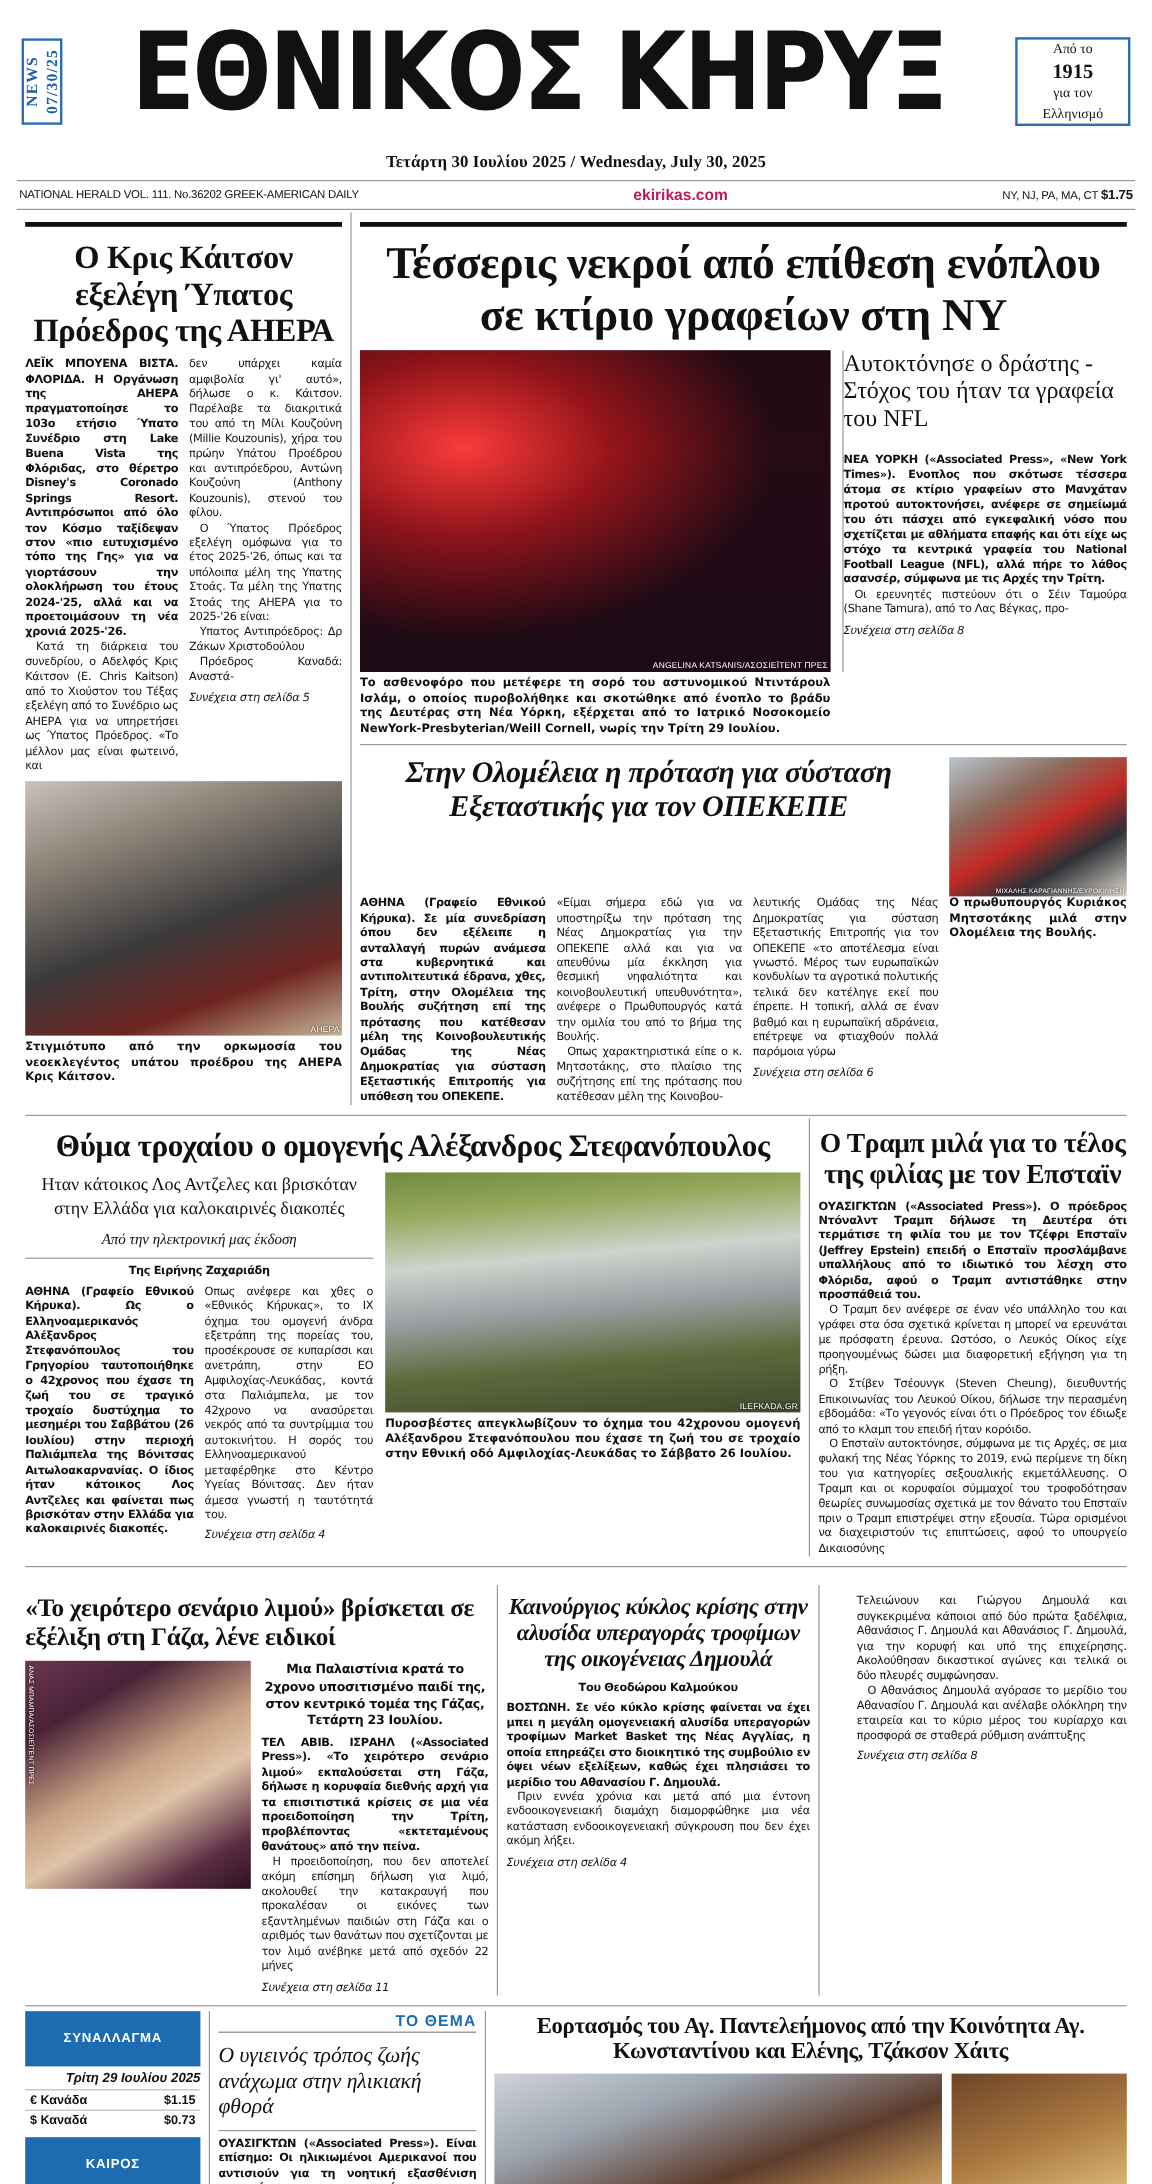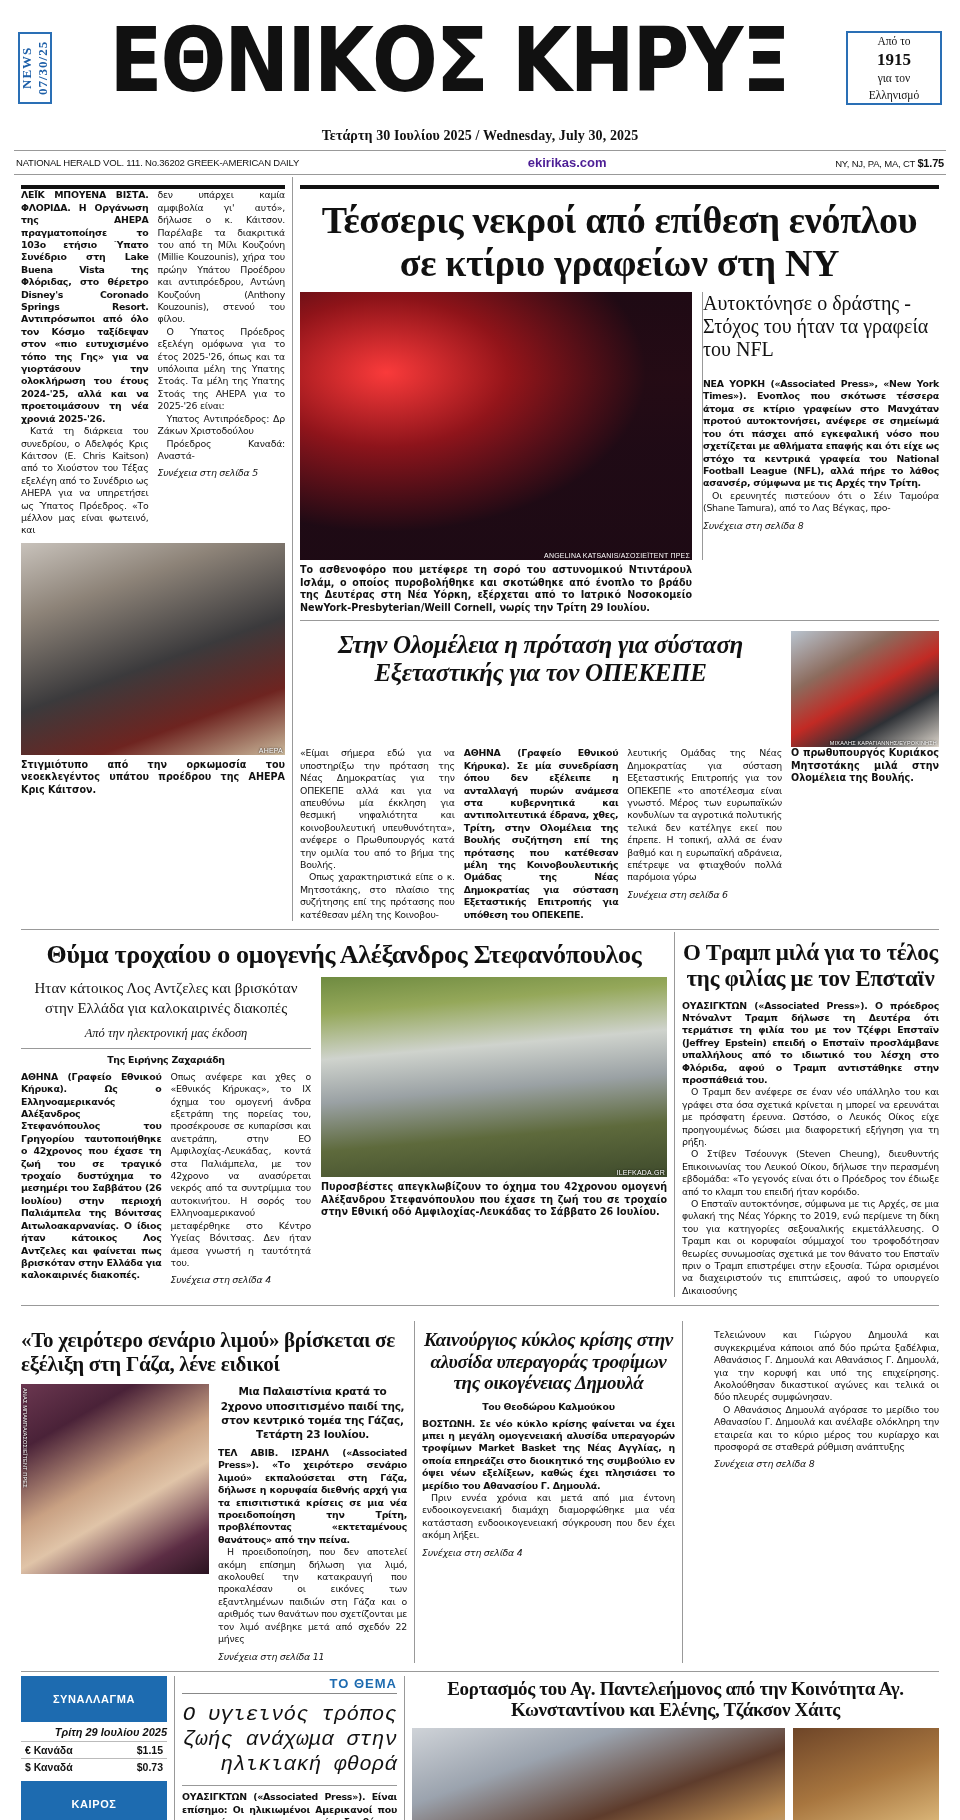--- a/index.html
+++ b/index.html
@@ -40,21 +40,21 @@
   }
   .since-badge .yr { font-weight:bold; font-size:17px; line-height:1.2; }
 
   .info-bar {
     border-top:1.5px solid #999; border-bottom:1.5px solid #999;
     display:flex; align-items:center; justify-content:space-between;
     padding:4px 2px; margin-top:6px; font-size:9.5px;
     font-family:"Liberation Sans", sans-serif;
   }
   .info-left { letter-spacing:-0.2px; }
-  .info-site { color:#4c1d95; font-weight:bold; font-size:13px; font-family:"Liberation Sans",sans-serif;}
+  .info-site { color:#be185d; font-weight:bold; font-size:13px; font-family:"Liberation Sans",sans-serif;}
   .info-right { letter-spacing:-0.2px; }
   .info-right b { font-size:11px; }
 
   
   .rule-thick { border-top:4px solid #111; margin:8px 0 0 0; }
   .rule-thin { border-top:1px solid #999; }
   .vrule { border-left:1px solid #999; }
 
   .band { display:flex; }
   .col { padding:0 7px; }
@@ -104,21 +104,21 @@
     display:flex; justify-content:space-between; font-size:10.5px;
     border-top:1px solid #bbb; padding:2px 4px; font-family:"Liberation Sans",sans-serif; font-weight:bold;
   }
   .wx-list { font-size:9.5px; line-height:1.5; padding:4px 3px; font-family:"Liberation Sans",sans-serif; font-weight:bold;}
 
   .theme-head {
     color:#1d6bb0; text-align:right; font-weight:bold; font-size:13px;
     font-family:"Liberation Sans", sans-serif; letter-spacing:1px;
     border-bottom:1px solid #888; padding-bottom:2px;
   }
-  .theme-title { font-style:italic; font-size:21px; line-height:1.2; text-align:right; margin:8px 0;font-family:Liberation Mono, monospace; }
+  .theme-title { font-style:italic; font-size:18px; line-height:1.2; text-align:left; margin:8px 0; }
 
   
   .ph-nypd { background:
      radial-gradient(ellipse at 22% 30%, rgba(255,60,60,.95) 0%, rgba(150,20,25,.9) 28%, rgba(30,10,20,.95) 60%),
      linear-gradient(180deg,#2a0a12 0%, #6b1320 18%, #9c1f22 32%, #3a1430 58%, #160a18 100%); }
   .ph-ahepa { background:
      linear-gradient(160deg,#c8c2bb 0%, #8d8378 25%, #3b3a3c 55%, #6e2420 78%, #c9b79a 100%); }
   .ph-mitsotakis { background:
      linear-gradient(150deg,#b9c4cf 0%, #8c6b5d 30%, #c22a24 52%, #2e3136 72%, #ddd6cc 100%); }
   .ph-crash { background:
@@ -156,20 +156,21 @@
     <div class="info-site">ekirikas.com</div>
     <div class="info-right">
       <span>NY, NJ, PA, MA, CT </span><b>$1.75</b>
     </div>
   </div>
 
   <div class="band" style="margin-top:2px;">
 
     <div class="col" style="width:278px;">
       <div class="rule-thick"></div>
+      <h1 class="hl hl-lead">Ο Κρις Κάιτσον εξελέγη Ύπατος Πρόεδρος της ΑΗΕΡΑ</h1>
       <div class="body-text" style="display:flex; gap:9px;">
         <div style="flex:1;">
           <p class="first"><span class="lede">ΛΕΪΚ ΜΠΟΥΕΝΑ ΒΙΣΤΑ. ΦΛΟΡΙΔΑ. Η Οργάνωση της ΑΗΕΡΑ πραγματοποίησε το 103ο ετήσιο Ύπατο Συνέδριο στη Lake Buena Vista της Φλόριδας, στο θέρετρο Disney's Coronado Springs Resort. Αντιπρόσωποι από όλο τον Κόσμο ταξίδεψαν στον «πιο ευτυχισμένο τόπο της Γης» για να γιορτάσουν την ολοκλήρωση του έτους 2024-'25, αλλά και να προετοιμάσουν τη νέα χρονιά 2025-'26.</span></p>
           <p>Κατά τη διάρκεια του συνεδρίου, ο Αδελφός Κρις Κάιτσον (Ε. Chris Kaitson) από το Χιούστον του Τέξας εξελέγη από το Συνέδριο ως ΑΗΕΡΑ για να υπηρετήσει ως Ύπατος Πρόεδρος. «Το μέλλον μας είναι φωτεινό, και</p>
         </div>
         <div style="flex:1;">
           <p class="first">δεν υπάρχει καμία αμφιβολία γι' αυτό», δήλωσε ο κ. Κάιτσον. Παρέλαβε τα διακριτικά του από τη Μίλι Κουζούνη (Millie Kouzounis), χήρα του πρώην Υπάτου Προέδρου και αντιπρόεδρου, Αντώνη Κουζούνη (Anthony Kouzounis), στενού του φίλου.</p>
           <p>Ο Ύπατος Πρόεδρος εξελέγη ομόφωνα για το έτος 2025-'26, όπως και τα υπόλοιπα μέλη της Υπατης Στοάς. Τα μέλη της Υπατης Στοάς της ΑΗΕΡΑ για το 2025-'26 είναι:</p>
           <p>Υπατος Αντιπρόεδρος: Δρ Ζάκων Χριστοδούλου</p>
           <p>Πρόεδρος Καναδά: Αναστά-</p>
@@ -215,25 +216,25 @@
             <h1 class="hl hl-ital" style="font-style:italic;">Στην Ολομέλεια η πρόταση για σύσταση Εξεταστικής για τον ΟΠΕΚΕΠΕ</h1>
           </div>
           <div style="width:148px; padding-top:10px;">
             <div class="photo ph-mitsotakis" style="height:116px;">
               <span class="credit" style="font-size:5.5px;">ΜΙΧΑΛΗΣ ΚΑΡΑΓΙΑΝΝΗΣ/ΕΥΡΟΚΙΝΗΣΗ</span>
             </div>
           </div>
         </div>
         <div style="display:flex; gap:9px;">
           <div class="body-text" style="flex:1;">
+            <p class="first"><span class="lede">ΑΘΗΝΑ (Γραφείο Εθνικού Κήρυκα). Σε μία συνεδρίαση όπου δεν εξέλειπε η ανταλλαγή πυρών ανάμεσα στα κυβερνητικά και αντιπολιτευτικά έδρανα, χθες, Τρίτη, στην Ολομέλεια της Βουλής συζήτηση επί της πρότασης που κατέθεσαν μέλη της Κοινοβουλευτικής Ομάδας της Νέας Δημοκρατίας για σύσταση Εξεταστικής Επιτροπής για υπόθεση του ΟΠΕΚΕΠΕ.</span></p>
+          </div>
+          <div class="body-text" style="flex:1;">
             <p class="first">«Είμαι σήμερα εδώ για να υποστηρίξω την πρόταση της Νέας Δημοκρατίας για την ΟΠΕΚΕΠΕ αλλά και για να απευθύνω μία έκκληση για θεσμική νηφαλιότητα και κοινοβουλευτική υπευθυνότητα», ανέφερε ο Πρωθυπουργός κατά την ομιλία του από το βήμα της Βουλής.</p>
             <p>Οπως χαρακτηριστικά είπε ο κ. Μητσοτάκης, στο πλαίσιο της συζήτησης επί της πρότασης που κατέθεσαν μέλη της Κοινοβου-</p>
-          </div>
-          <div class="body-text" style="flex:1;">
-            <p class="first"><span class="lede">ΑΘΗΝΑ (Γραφείο Εθνικού Κήρυκα). Σε μία συνεδρίαση όπου δεν εξέλειπε η ανταλλαγή πυρών ανάμεσα στα κυβερνητικά και αντιπολιτευτικά έδρανα, χθες, Τρίτη, στην Ολομέλεια της Βουλής συζήτηση επί της πρότασης που κατέθεσαν μέλη της Κοινοβουλευτικής Ομάδας της Νέας Δημοκρατίας για σύσταση Εξεταστικής Επιτροπής για υπόθεση του ΟΠΕΚΕΠΕ.</span></p>
           </div>
           <div class="body-text" style="flex:1;">
             <p class="first">λευτικής Ομάδας της Νέας Δημοκρατίας για σύσταση Εξεταστικής Επιτροπής για τον ΟΠΕΚΕΠΕ «το αποτέλεσμα είναι γνωστό. Μέρος των ευρωπαϊκών κονδυλίων τα αγροτικά πολυτικής τελικά δεν κατέληγε εκεί που έπρεπε. Η τοπική, αλλά σε έναν βαθμό και η ευρωπαϊκή αδράνεια, επέτρεψε να φτιαχθούν πολλά παρόμοια γύρω</p>
             <span class="jump">Συνέχεια στη σελίδα 6</span>
           </div>
           <div style="width:148px;">
             <div class="cap" style="font-weight:bold; padding-top:0;">Ο πρωθυπουργός Κυριάκος Μητσοτάκης μιλά στην Ολομέλεια της Βουλής.</div>
           </div>
         </div>
       </div>

